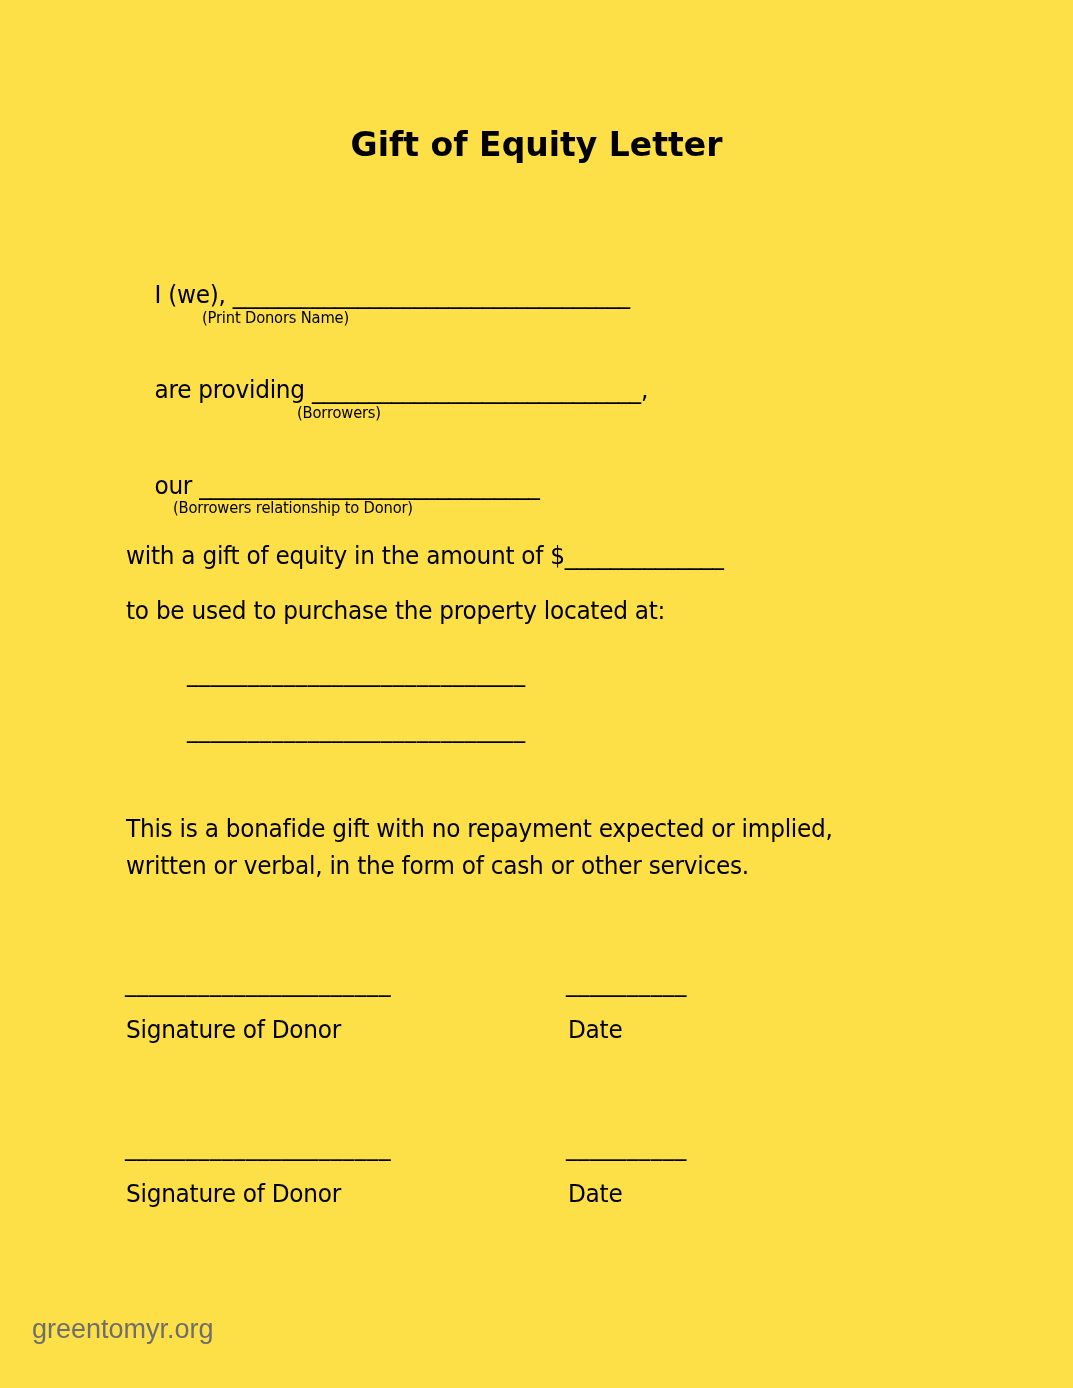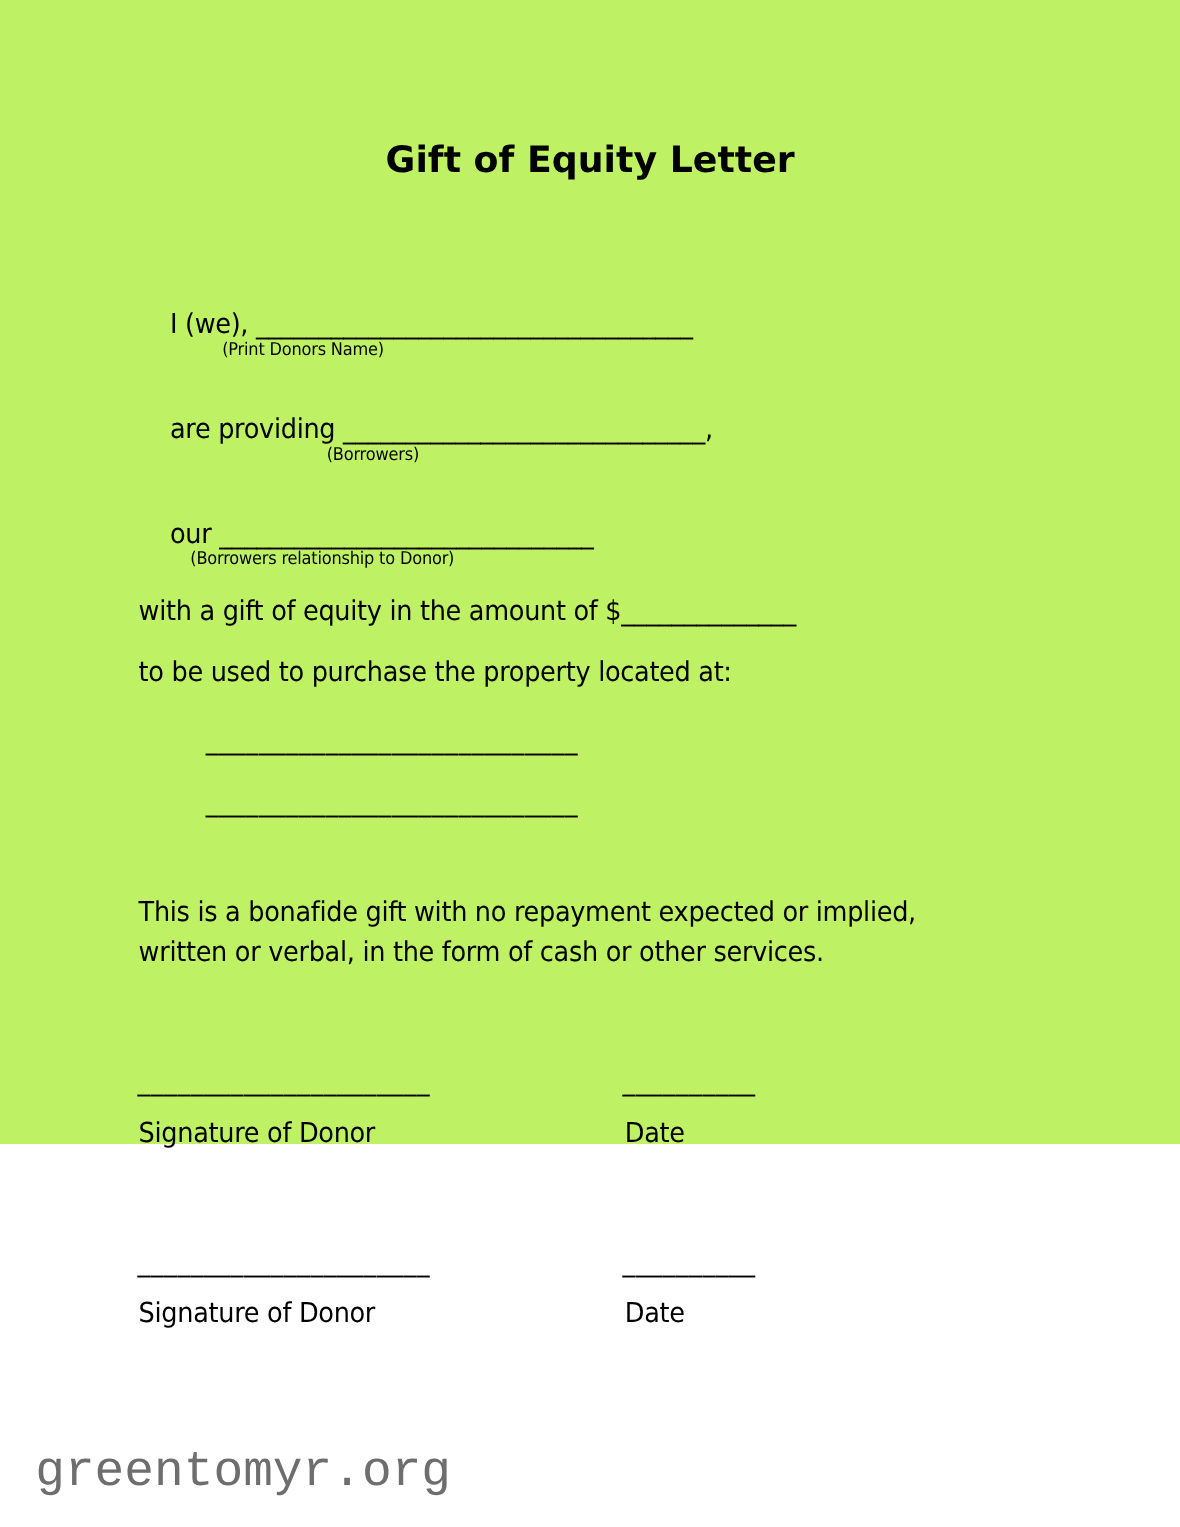--- a/index.html
+++ b/index.html
@@ -12,22 +12,22 @@
       height: 1388px;
       position: relative;
       overflow: hidden;
       font-family: "DejaVu Sans", sans-serif;
       color: #000000;
     }
     .page {
       position: absolute;
       left: 0; top: 0;
       width: 1073px;
-      height: 1040px;
-      background: #bef264;
+      height: 1388px;
+      background: #fde047;
     }
     .abs {
       position: absolute;
       white-space: pre;
       line-height: 1;
     }
     .title {
       left: 0;
       width: 1073px;
       text-align: center;
@@ -50,22 +50,22 @@
     }
     .blank {
       font-size: 25px;
       letter-spacing: 0.5px;
       transform: scaleX(0.93);
       transform-origin: left top;
     }
     .watermark {
       left: 32px;
       top: 1316px;
-      font-family: Liberation Mono, monospace;
-      font-size: 45px;
+      font-family: Liberation Sans, sans-serif;
+      font-size: 27px;
       color: #6e6e6e;
       letter-spacing: 0px;
     }
   </style>
 </head>
 <body>
 
 <div class="page">
 
   <div class="abs title">Gift of Equity Letter</div>

